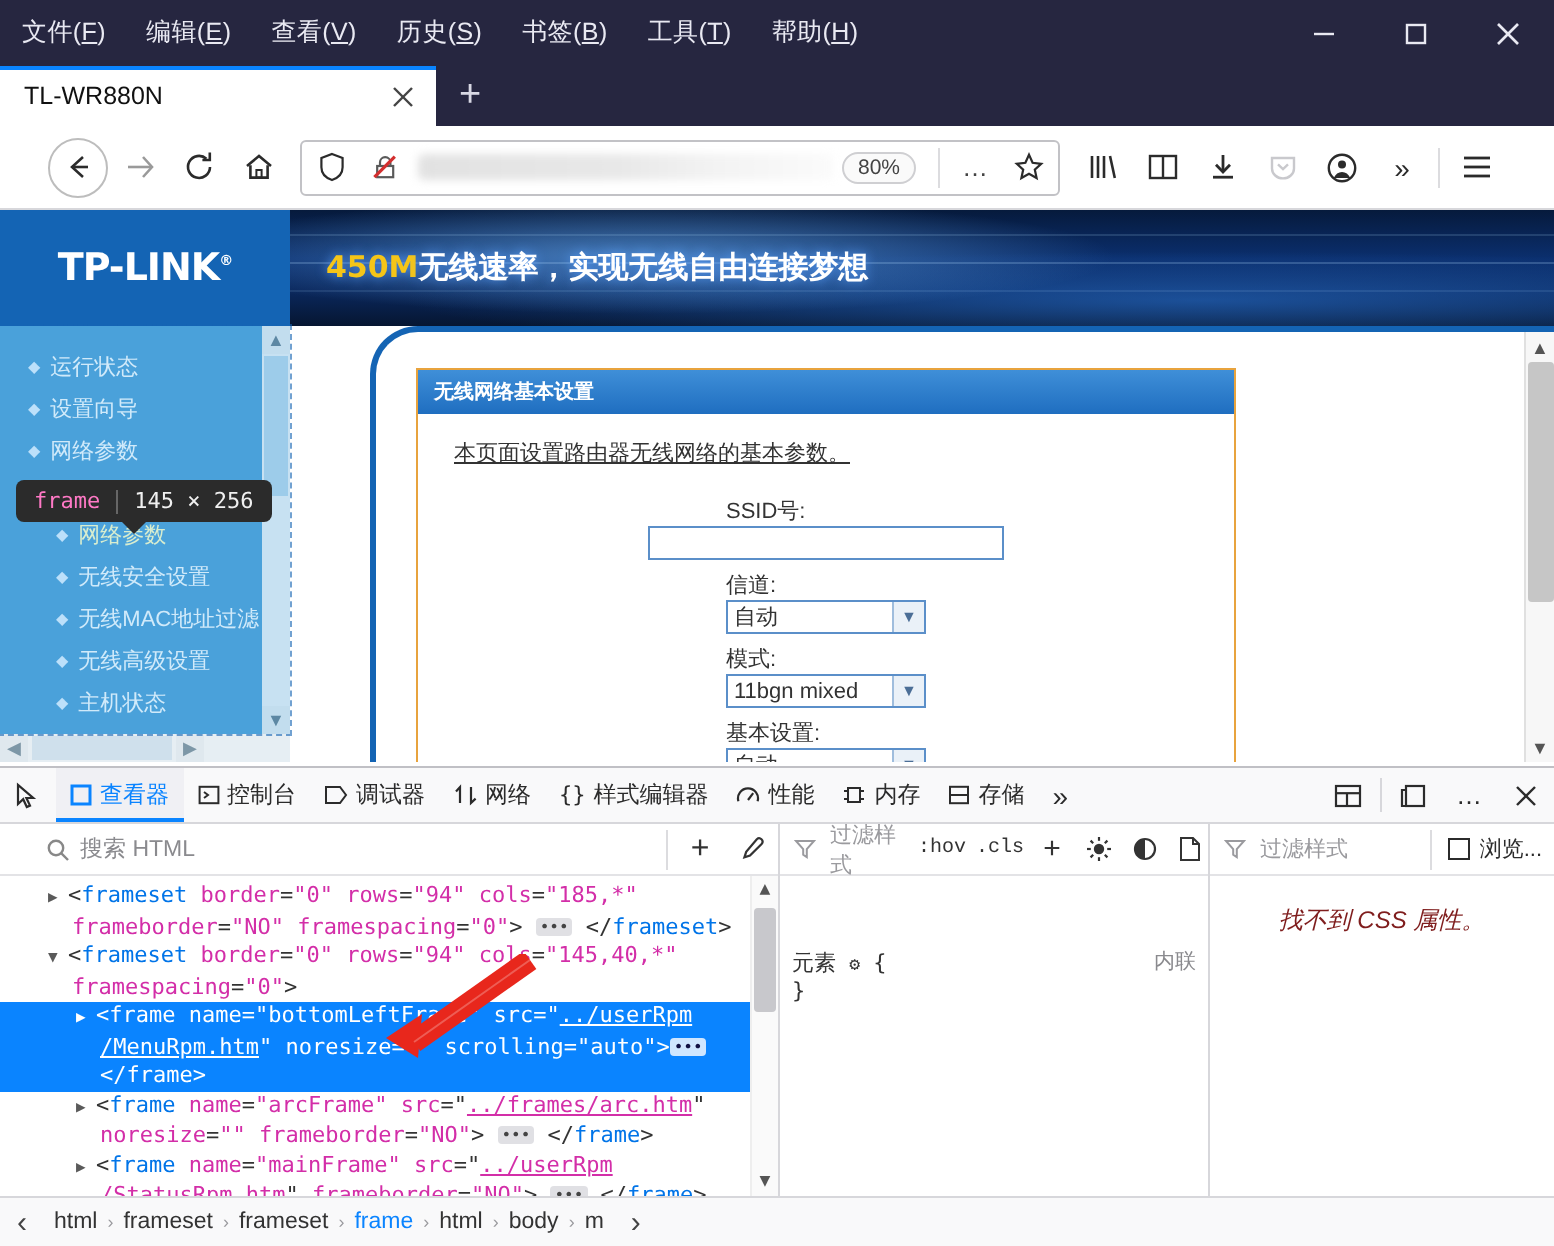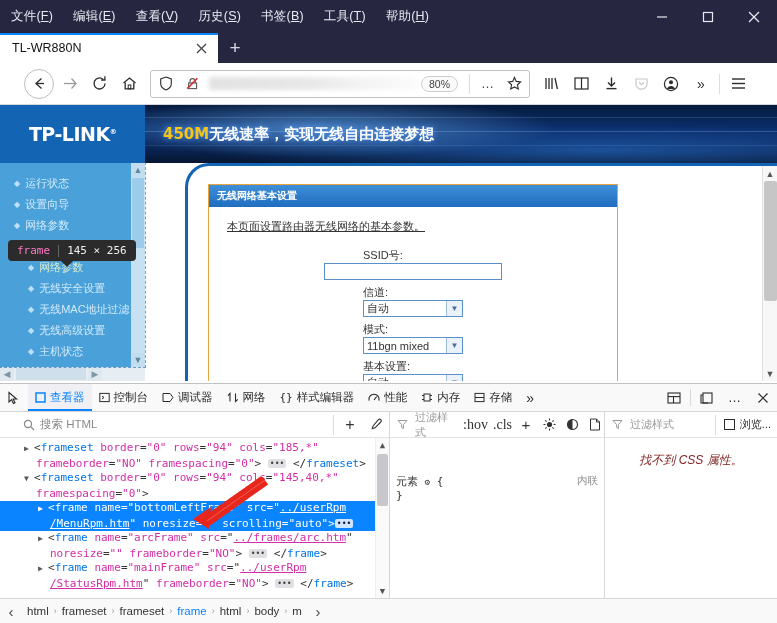--- a/index.html
+++ b/index.html
@@ -178,21 +178,21 @@
   .tree-scroll{ position:absolute; right:0; top:0; bottom:0; width:14px; background:#fafafa; border-left:1px solid #eee; display:flex; flex-direction:column; align-items:center;}
   .tree-scroll .arw{ height:14px; display:flex; align-items:center; color:#555; font-size:9px;}
   .tree-scroll .thumb{ width:11px; height:52px; background:#c8c8cc; border-radius:2px; margin-top:2px;}
   .tree-scroll .track{ flex:1;}
 
   
   #rules{ width:215px; border-right:1px solid #d7d7db; display:flex; flex-direction:column;}
   #rules-toolbar{ height:26px; display:flex; align-items:center; border-bottom:1px solid #e3e3e6; padding-left:4px; gap:5px; font-size:11px;}
   .filter-ico{ width:16px; display:flex; align-items:center; justify-content:center; color:#9a9a9e;}
   .filter-ph{ color:#9a9a9e; flex:1; font-size:11px;}
-  .pseudo{ font-size:14px; color:#333; font-family:Liberation Serif, serif;text-align:right;}
+  .pseudo{ font-size:10px; color:#333; font-family:Liberation Mono, monospace;text-align:right;}
   .rb{ width:18px; display:flex; align-items:center; justify-content:center; color:#333;}
   #rules-body{ flex:1; font-family:"DejaVu Sans Mono", monospace; font-size:11px; color:#333; padding:5px 6px; position:relative;margin-top:31px;}
   .inline-tag{ position:absolute; right:6px; top:5px; color:#8a8a8e; font-size:10.5px; font-family:"Liberation Sans",sans-serif;}
 
   
   #computed{ flex:1; display:flex; flex-direction:column;}
   #computed-tabbar{ height:26px; display:flex; align-items:stretch; border-bottom:1px solid #d7d7db; background:#fff;}
   .ct-ico{ width:24px; display:flex; align-items:center; justify-content:center; color:#333;}
   .ct{ display:flex; align-items:center; padding:0 8px; font-size:11.5px; color:#2b2b2b; position:relative; white-space:nowrap;}
   .ct.sel{ color:#0a84ff; }
@@ -631,20 +631,23 @@
         </div>
         <div class="tline cont1">
           <span class="at">framespacing</span><span class="pn">=</span><span class="av">"0"</span><span class="pn">&gt;</span>
         </div>
 
         <div class="tline indent2 sel-row">
           <span class="tw">▶</span><span class="pn">&lt;</span><span class="tg">frame</span><span class="pn"> </span><span class="at">name</span><span class="pn">=</span><span class="av">"bottomLeftFrame"</span><span class="pn"> </span><span class="at">src</span><span class="pn">="</span><span class="lnk">../userRpm</span>
         </div>
         <div class="tline cont2 sel-row">
           <span class="lnk">/MenuRpm.htm</span><span class="pn">" </span><span class="at">noresize</span><span class="pn">=</span><span class="av">""</span><span class="pn"> </span><span class="at">scrolling</span><span class="pn">=</span><span class="av">"auto"</span><span class="pn">&gt;</span><span class="ell">•••</span>
+        </div>
+        <div class="tline cont2 sel-row">
+          <span class="pn">&lt;/</span><span class="tg">frame</span><span class="pn">&gt;</span>
         </div>
 
         <div class="tline indent2">
           <span class="tw">▶</span><span class="pn">&lt;</span><span class="tg">frame</span><span class="pn"> </span><span class="at">name</span><span class="pn">=</span><span class="av">"arcFrame"</span><span class="pn"> </span><span class="at">src</span><span class="pn">="</span><span class="lnk">../frames/arc.htm</span><span class="pn">"</span>
         </div>
         <div class="tline cont2">
           <span class="at">noresize</span><span class="pn">=</span><span class="av">""</span><span class="pn"> </span><span class="at">frameborder</span><span class="pn">=</span><span class="av">"NO"</span><span class="pn">&gt;</span> <span class="ell">•••</span> <span class="pn">&lt;/</span><span class="tg">frame</span><span class="pn">&gt;</span>
         </div>
 
         <div class="tline indent2">

